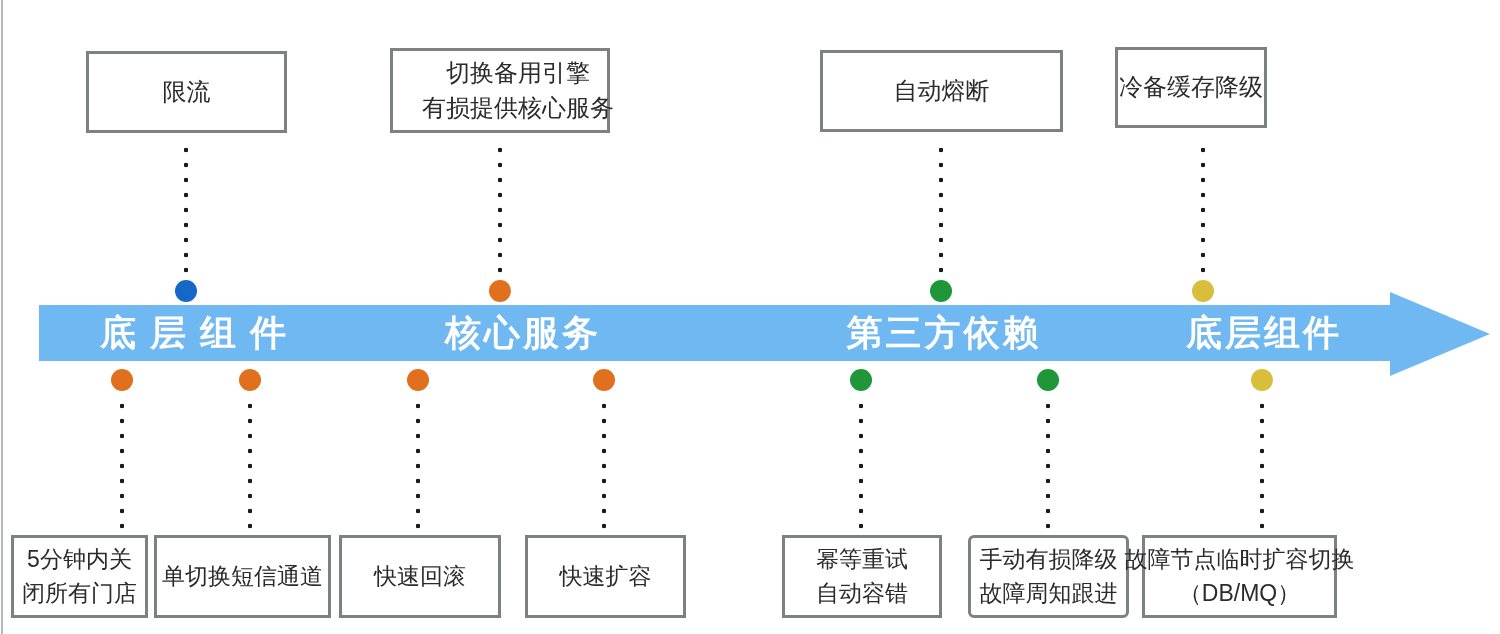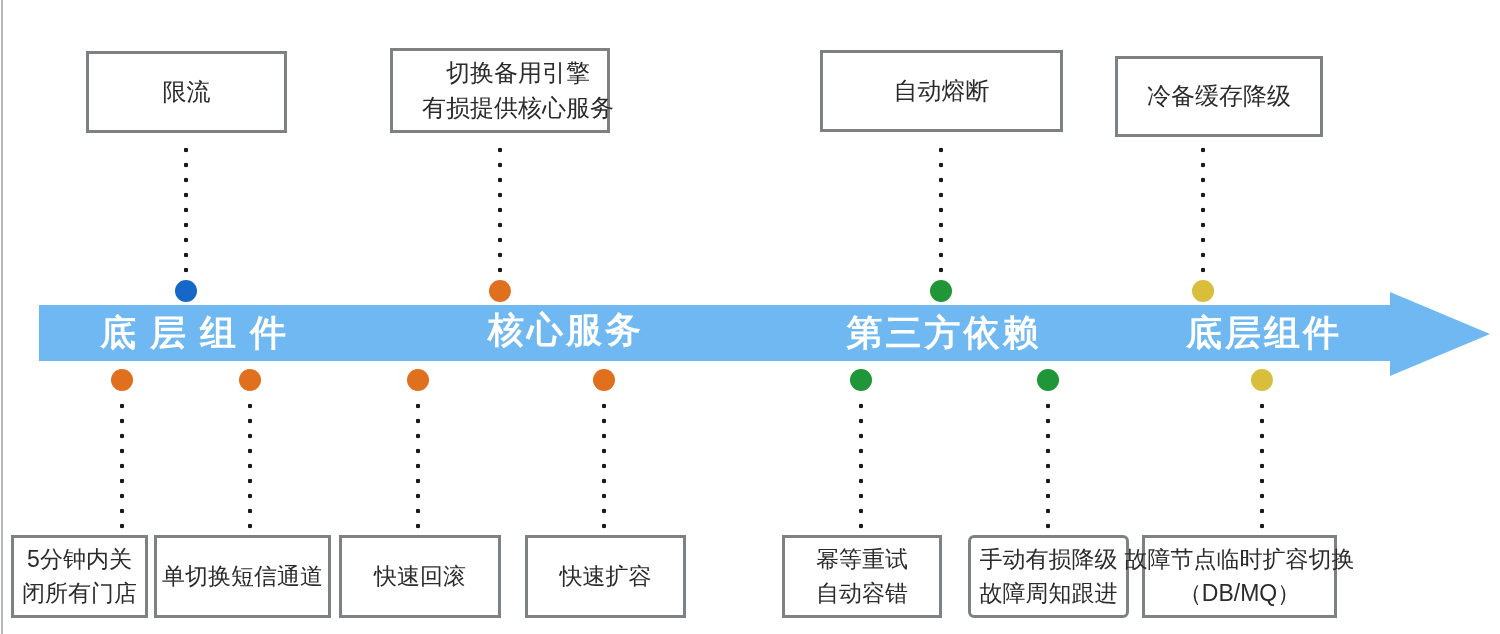--- a/index.html
+++ b/index.html
@@ -10,36 +10,36 @@
   
   #edge-line{position:absolute;left:1px;top:0;width:2px;height:634px;background:#b5b9bd;}
 
   
   #arrow-body{position:absolute;left:39px;top:305px;width:1351px;height:56px;background:#6fb8f1;}
   #arrow-head{position:absolute;left:1390px;top:292px;width:0;height:0;
     border-top:42px solid transparent;border-bottom:42px solid transparent;border-left:100px solid #6fb8f1;}
   .band-label{position:absolute;top:305px;height:56px;line-height:56px;transform:translateX(-50%);
     color:#ffffff;font-size:36px;font-weight:700;letter-spacing:3px;white-space:nowrap;}
   #band-label-0{left:200px;letter-spacing:14px;}
-  #band-label-1{left:566px;font-family:Liberation Mono, monospace;}
+  #band-label-1{left:523px;}
   #band-label-2{left:944px;}
   #band-label-3{left:1264px;}
 
   
   .box{position:absolute;box-sizing:border-box;border:3px solid #7e8184;background:#ffffff;
     display:flex;flex-direction:column;align-items:center;justify-content:center;
     color:#2b2b2b;text-align:center;line-height:1.45;}
   .box span{white-space:nowrap;}
   .top-box{font-size:24px;}
   .bottom-box{font-size:23px;}
 
   #tbox-0{left:86px; top:51px;width:201px;height:82px;}
   #tbox-1{left:390px;top:48px;width:220px;height:85px;padding-left:36px;}
   #tbox-2{left:820px;top:50px;width:243px;height:82px;text-align:center;}
-  #tbox-3{left:1115px;top:56px;width:208px;height:81px;align-items:center;}
+  #tbox-3{left:1115px;top:47px;width:152px;height:81px;align-items:center;}
 
   #bbox-0{left:11px;  top:535px;width:137px;height:83px;}
   #bbox-1{left:154px; top:535px;width:177px;height:83px;}
   #bbox-2{left:339px; top:535px;width:162px;height:83px;}
   #bbox-3{left:525px; top:535px;width:161px;height:83px;}
   #bbox-4{left:782px; top:535px;width:160px;height:83px;}
   #bbox-5{left:968px; top:535px;width:161px;height:83px;border-radius:6px;}
   #bbox-6{left:1142px;top:535px;width:195px;height:83px;}
 
   

